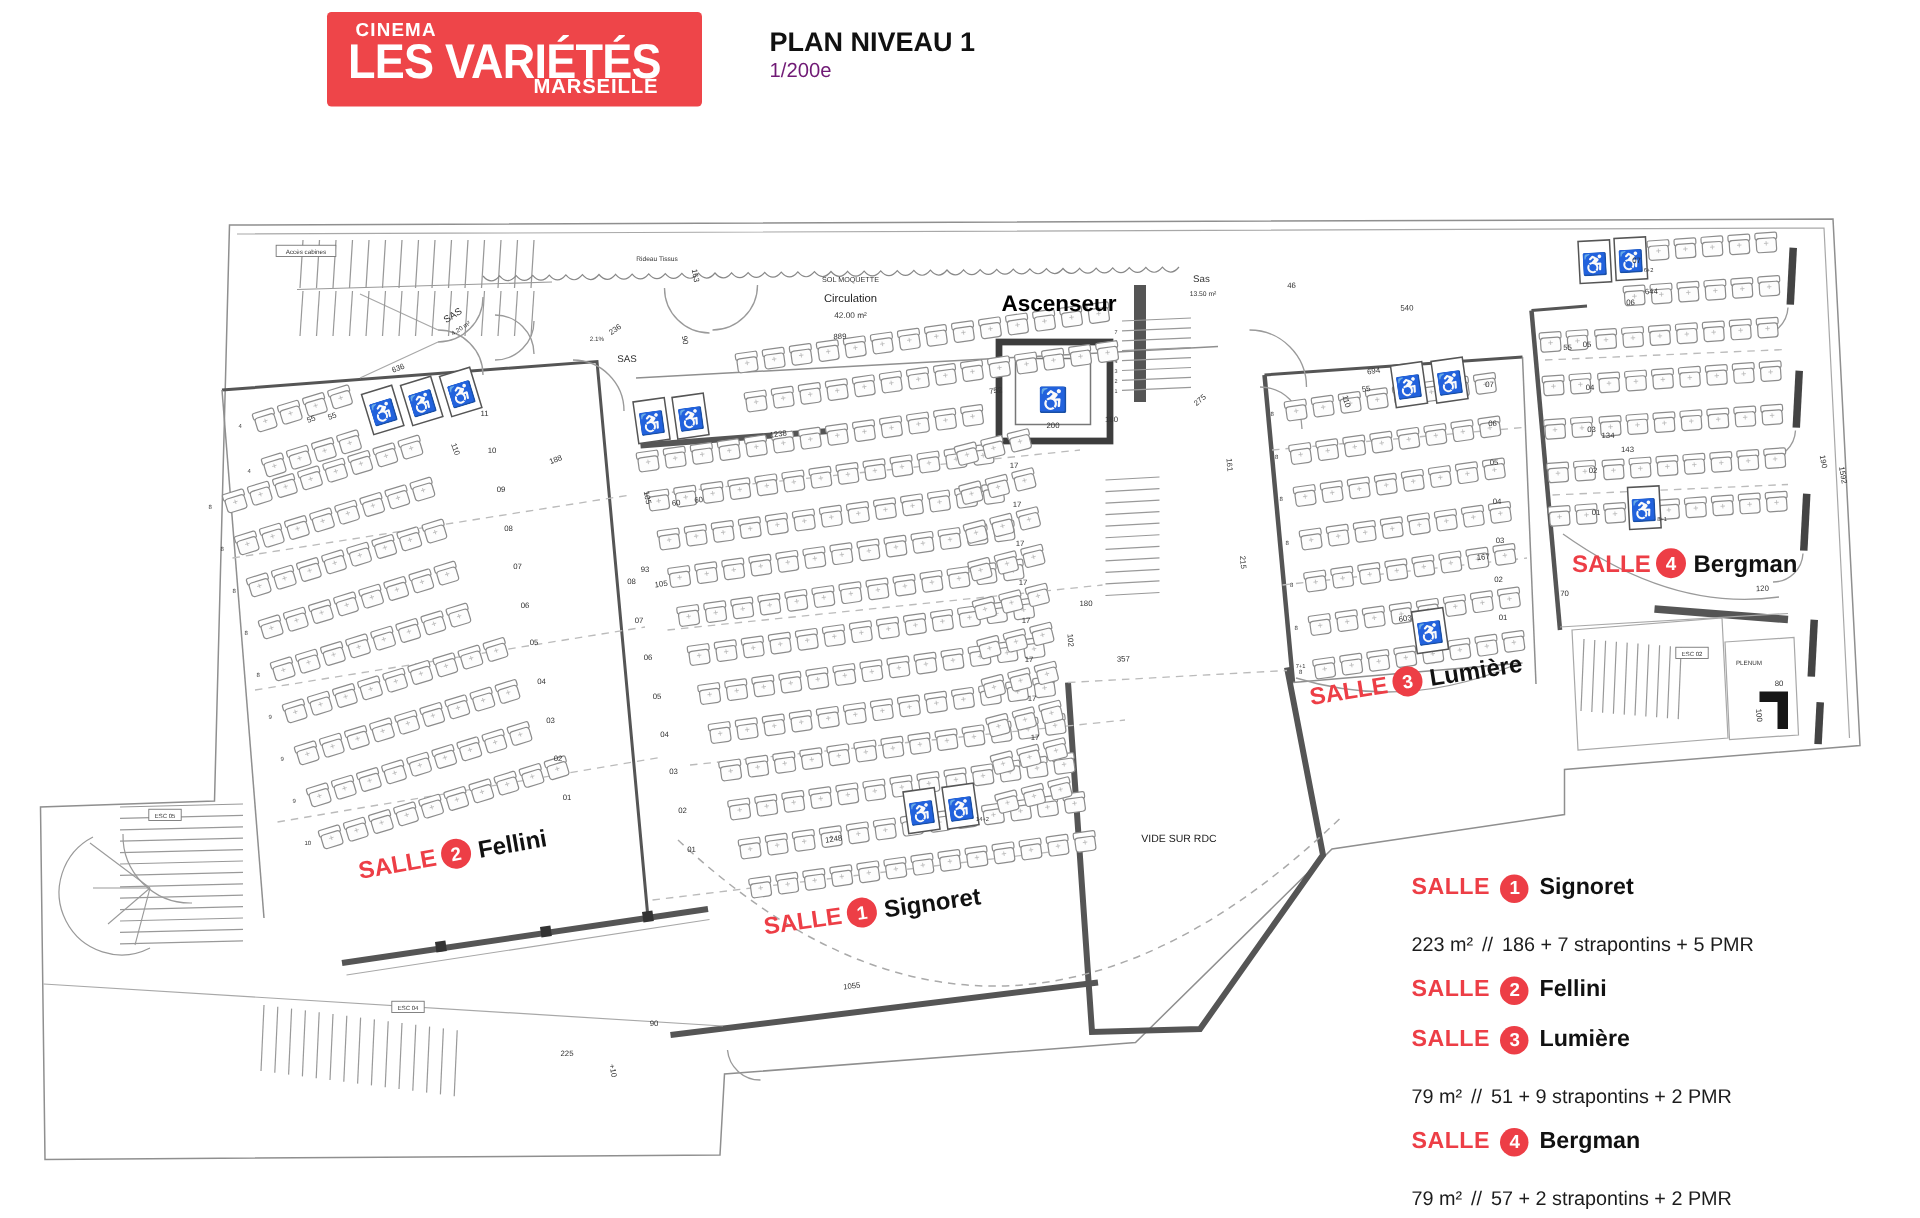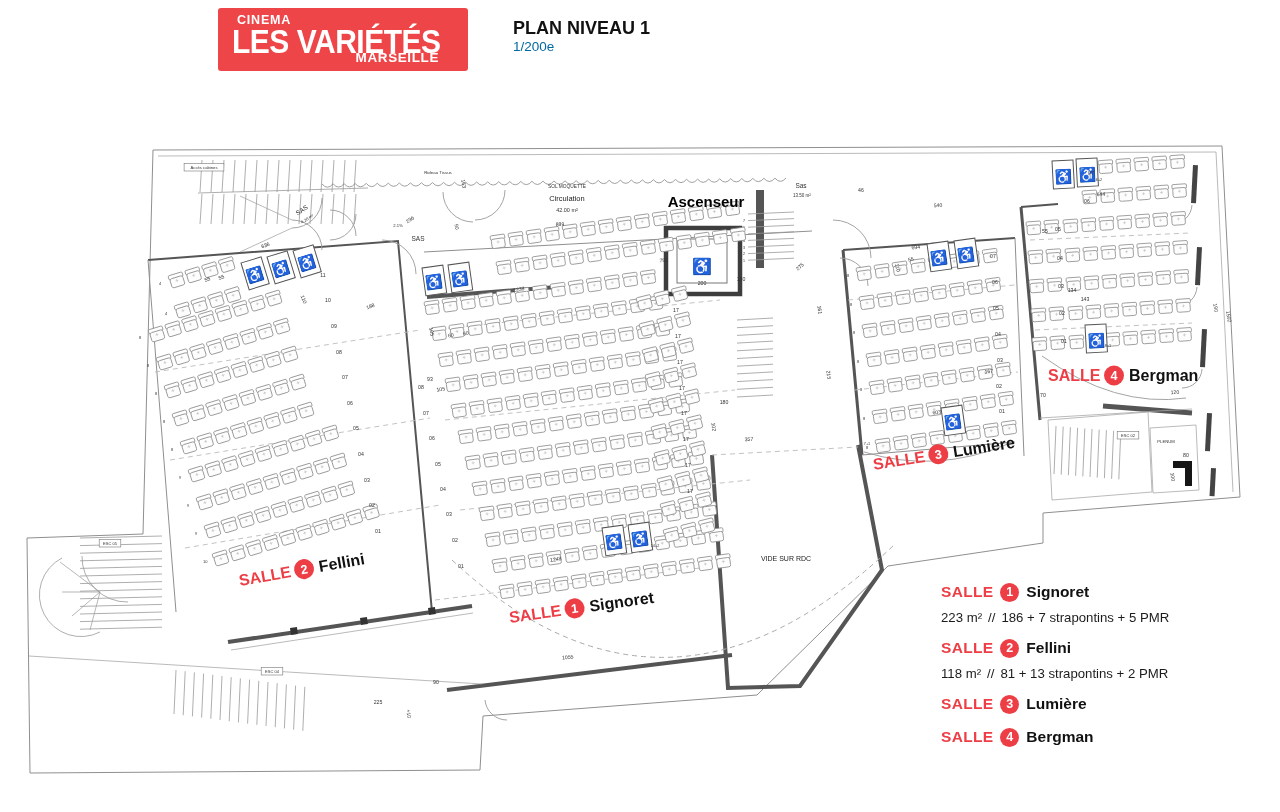--- a/index.html
+++ b/index.html
@@ -7,30 +7,30 @@
         font-family:"Liberation Sans",sans-serif;}
   
   .logo{position:absolute;left:218px;top:8px;width:250px;height:63px;border-radius:3px;}
   .logo .cinema{position:absolute;left:19px;top:5px;font-size:12.5px;font-weight:bold;
                 color:#fff;letter-spacing:.8px;}
   .logo .name{position:absolute;left:14px;top:17px;width:226px;font-size:30px;font-weight:bold;
               color:#fff;letter-spacing:-.5px;white-space:nowrap;transform:scaleY(1.08);}
   .logo .city{position:absolute;right:29px;bottom:6px;font-size:13.5px;font-weight:bold;
               color:#fff;letter-spacing:.6px;}
   .plan-title{position:absolute;left:513px;top:18px;font-size:18px;font-weight:bold;color:#111;}
-  .plan-scale{position:absolute;left:513px;top:39px;font-size:13.5px;color:#0369a1;}
+  .plan-scale{position:absolute;left:513px;top:39px;font-size:13.5px;color:#701a75;}
   
   .legend{position:absolute;left:941px;top:582px;width:330px;}
   .lg-entry{margin-bottom:13px;}
   .lg-title{display:flex;align-items:center;gap:7px;height:20px;}
   .lg-salle{font-size:15.5px;font-weight:bold;letter-spacing:.3px;}
   .lg-circle{width:19px;height:19px;border-radius:50%;color:#fff;font-size:12.5px;font-weight:bold;
              display:flex;align-items:center;justify-content:center;flex:0 0 19px;}
   .lg-name{font-size:15.5px;font-weight:bold;color:#111;}
-  .lg-specs{margin-top:8px;font-size:13.2px;color:#1c1c1c;}
+  .lg-specs{margin-top:20px;font-size:13.2px;color:#1c1c1c;}
   .lg-specs .sep{margin:0 6px;}
   
   svg text{font-family:"Liberation Sans",sans-serif;}
   .thin{stroke:#8f8f8f;stroke-width:1;fill:none;}
   .thin2{stroke:#a8a8a8;stroke-width:.8;fill:none;}
   .wall{stroke:#555;fill:none;stroke-linecap:butt;}
   .dash{stroke:#bbb;stroke-width:.9;fill:none;stroke-dasharray:5 4;}
   .arc{stroke:#9a9a9a;stroke-width:.9;fill:none;}
 </style>
 </head>
@@ -2630,32 +2630,35 @@
       <div class="lg-specs">
         <span>223 m²</span><span class="sep">//</span><span>186 + 7 strapontins + 5 PMR</span>
       </div>
     </div>
     <div class="lg-entry">
       <div class="lg-title">
         <span class="lg-salle" style="color: rgb(237, 62, 70);">SALLE</span>
         <span class="lg-circle" style="background: rgb(237, 62, 70);">2</span>
         <span class="lg-name">Fellini</span>
       </div>
-      <div class="lg-specs">
-        <span>118 m²</span><span class="sep">//</span><span>81 + 13 strapontins + 2 PMR</span>
-      </div>
     </div>
     <div class="lg-entry">
       <div class="lg-title">
         <span class="lg-salle" style="color: rgb(237, 62, 70);">SALLE</span>
         <span class="lg-circle" style="background: rgb(237, 62, 70);">3</span>
         <span class="lg-name">Lumière</span>
+      </div>
+      <div class="lg-specs">
+        <span>79 m²</span><span class="sep">//</span><span>51 + 9 strapontins + 2 PMR</span>
       </div>
     </div>
     <div class="lg-entry">
       <div class="lg-title">
         <span class="lg-salle" style="color: rgb(237, 62, 70);">SALLE</span>
         <span class="lg-circle" style="background: rgb(237, 62, 70);">4</span>
         <span class="lg-name">Bergman</span>
       </div>
+      <div class="lg-specs">
+        <span>79 m²</span><span class="sep">//</span><span>57 + 2 strapontins + 2 PMR</span>
+      </div>
     </div>
   </div>
 </div>
 
 </body></html>

